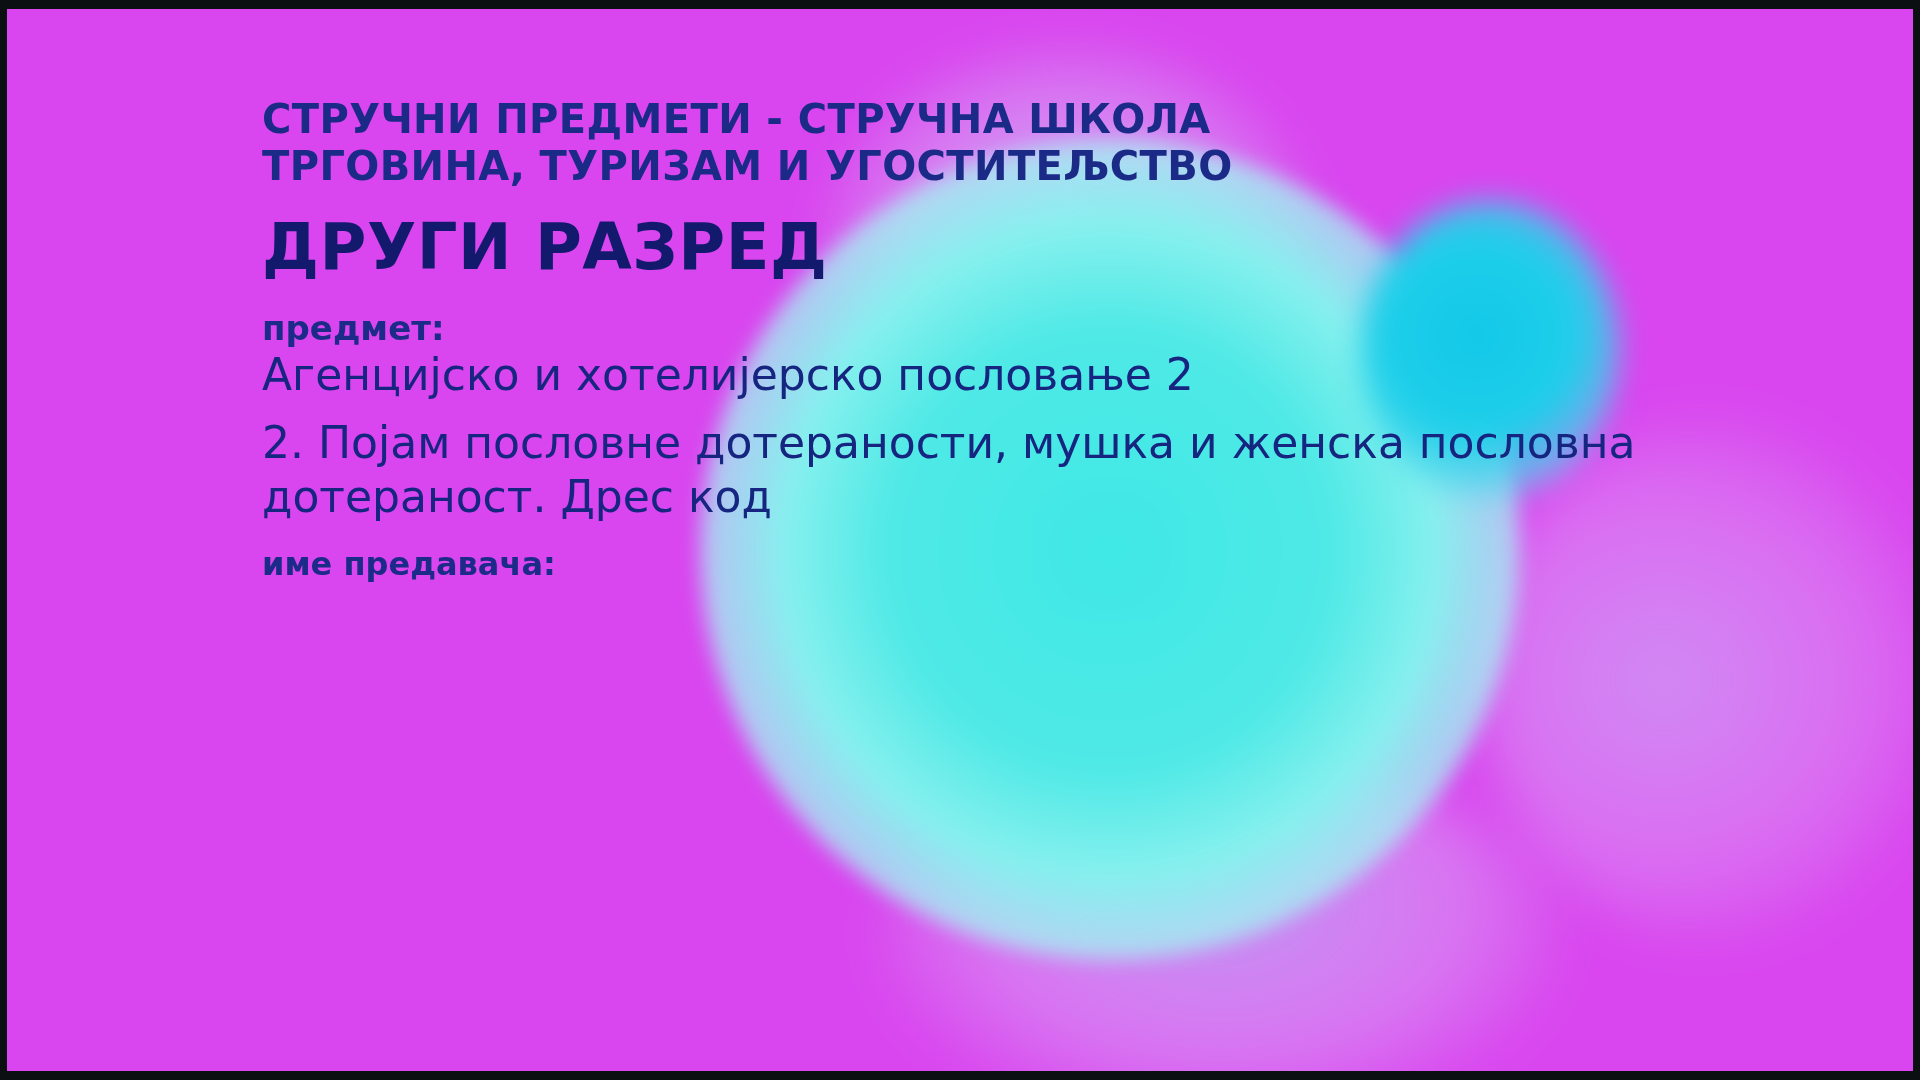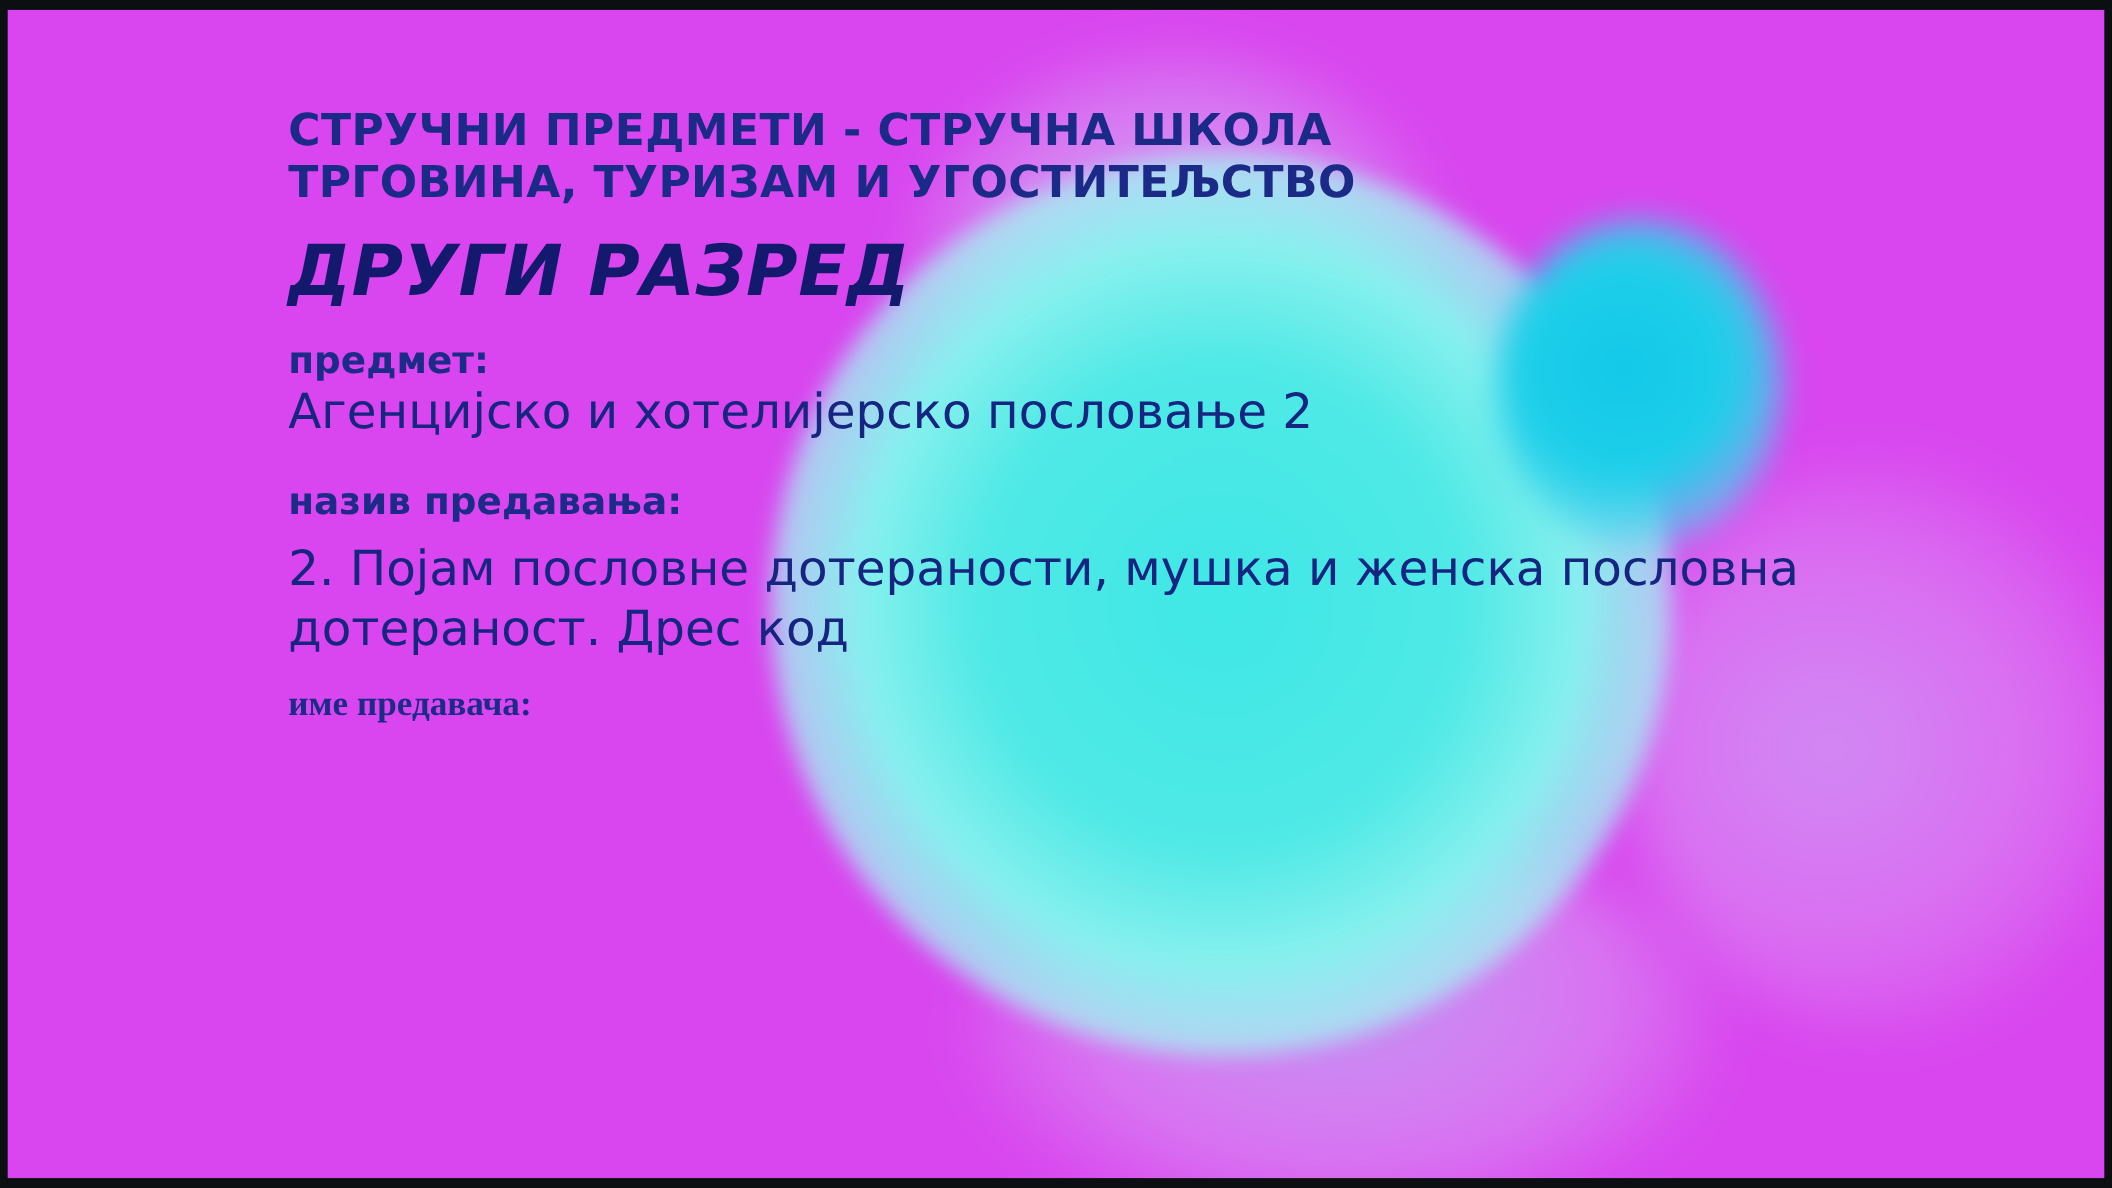--- a/index.html
+++ b/index.html
@@ -132,42 +132,41 @@
     white-space: pre-line;
   }
 
   .grade {
     color: #131a6e;
     font-size: 64px;
     font-weight: 800;
     letter-spacing: 0.5px;
     margin-top: 24px;
     line-height: 1.05;
-    font-style: italic;
   }
 
   .label {
     color: #1b2b87;
     font-size: 34px;
     font-weight: 700;
     margin-top: 26px;
     line-height: 1.2;
   }
 
   .value {
     color: #16257f;
     font-size: 44px;
     font-weight: 400;
     margin-top: 0;
     line-height: 1.22;
   }
 
   .label.tight { margin-top: 34px; }
   .value.lecture { margin-top: 14px; }
-  .label.lecturer { margin-top: 22px; font-size: 32px; font-family: Liberation Serif, serif; }
+  .label.lecturer { margin-top: 22px; font-size: 32px; }
   .value.lecturer-name {
     margin-top: 10px;
     font-size: 46px;
     letter-spacing: 1px;
   }
 </style>
 </head>
 <body>
 
 <div class="slide">
@@ -187,21 +186,20 @@
 
     <div class="course-line">СТРУЧНИ ПРЕДМЕТИ - СТРУЧНА ШКОЛА
 ТРГОВИНА, ТУРИЗАМ И УГОСТИТЕЉСТВО</div>
 
     <div class="grade">ДРУГИ РАЗРЕД</div>
 
     <div class="label">предмет:</div>
 
     <div class="value">Агенцијско и хотелијерско пословање 2</div>
 
-    <div class="label tight">назив предавања:</div>
 
     <div class="value lecture">2. Појам пословне дотераности, мушка и женска пословна дотераност. Дрес код</div>
 
     <div class="label lecturer">име предавача:</div>
 
 
   </div>
 </div>
 
 </body></html>

